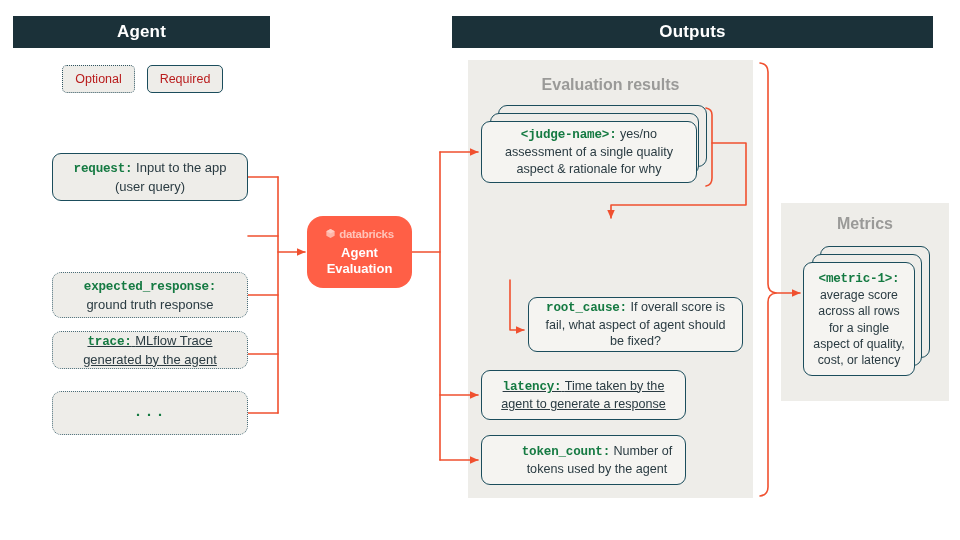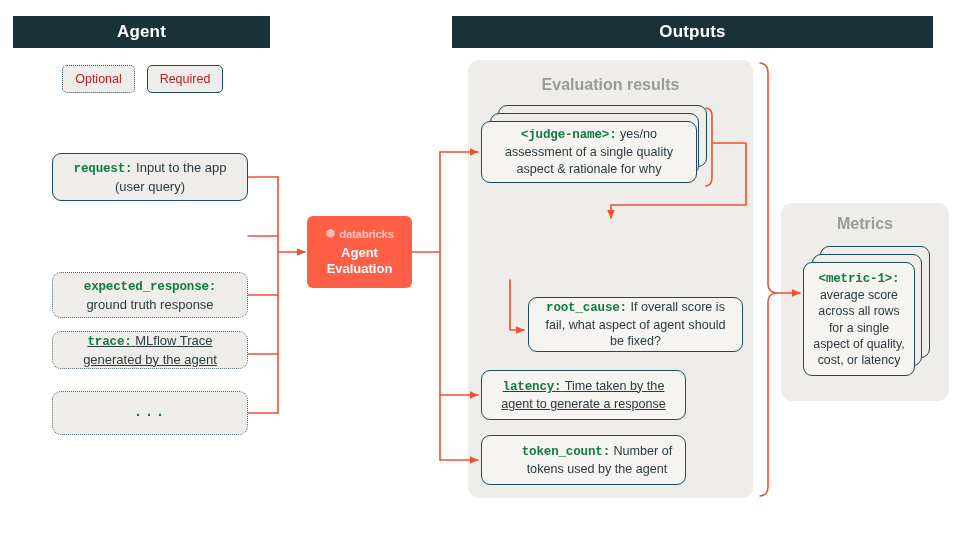--- a/index.html
+++ b/index.html
@@ -106,21 +106,21 @@
   #in-expected  { left: 52px; top: 272px; width: 196px; height: 46px; }
   #in-trace     { left: 52px; top: 331px; width: 196px; height: 38px; text-decoration: underline; }
   #in-ellipsis  { left: 52px; top: 391px; width: 196px; height: 44px; }
 
   
   #agent-eval {
     position: absolute;
     left: 307px; top: 216px;
     width: 105px; height: 72px;
     background: #FF5F46;
-    border-radius: 6px;
+    border-radius: 16px;
     color: #ffffff;
     display: flex;
     flex-direction: column;
     align-items: center;
     justify-content: center;
     z-index: 5;
   }
   #agent-eval .brandrow {
     display: flex;
     align-items: center;
@@ -138,21 +138,21 @@
     font-size: 13px;
     font-weight: bold;
     text-align: center;
     line-height: 1.2;
   }
 
   
   .panel {
     position: absolute;
     background: #EEEDE9;
-    border-radius: 11px;
+    border-radius: 0;
     z-index: 1;
   }
   #panel-eval    { left: 468px; top: 60px;  width: 285px; height: 438px; }
   #panel-metrics { left: 781px; top: 203px; width: 168px; height: 198px; }
   .panel-title {
     position: absolute;
     width: 100%;
     text-align: center;
     color: #9A9A98;
     font-weight: bold;

